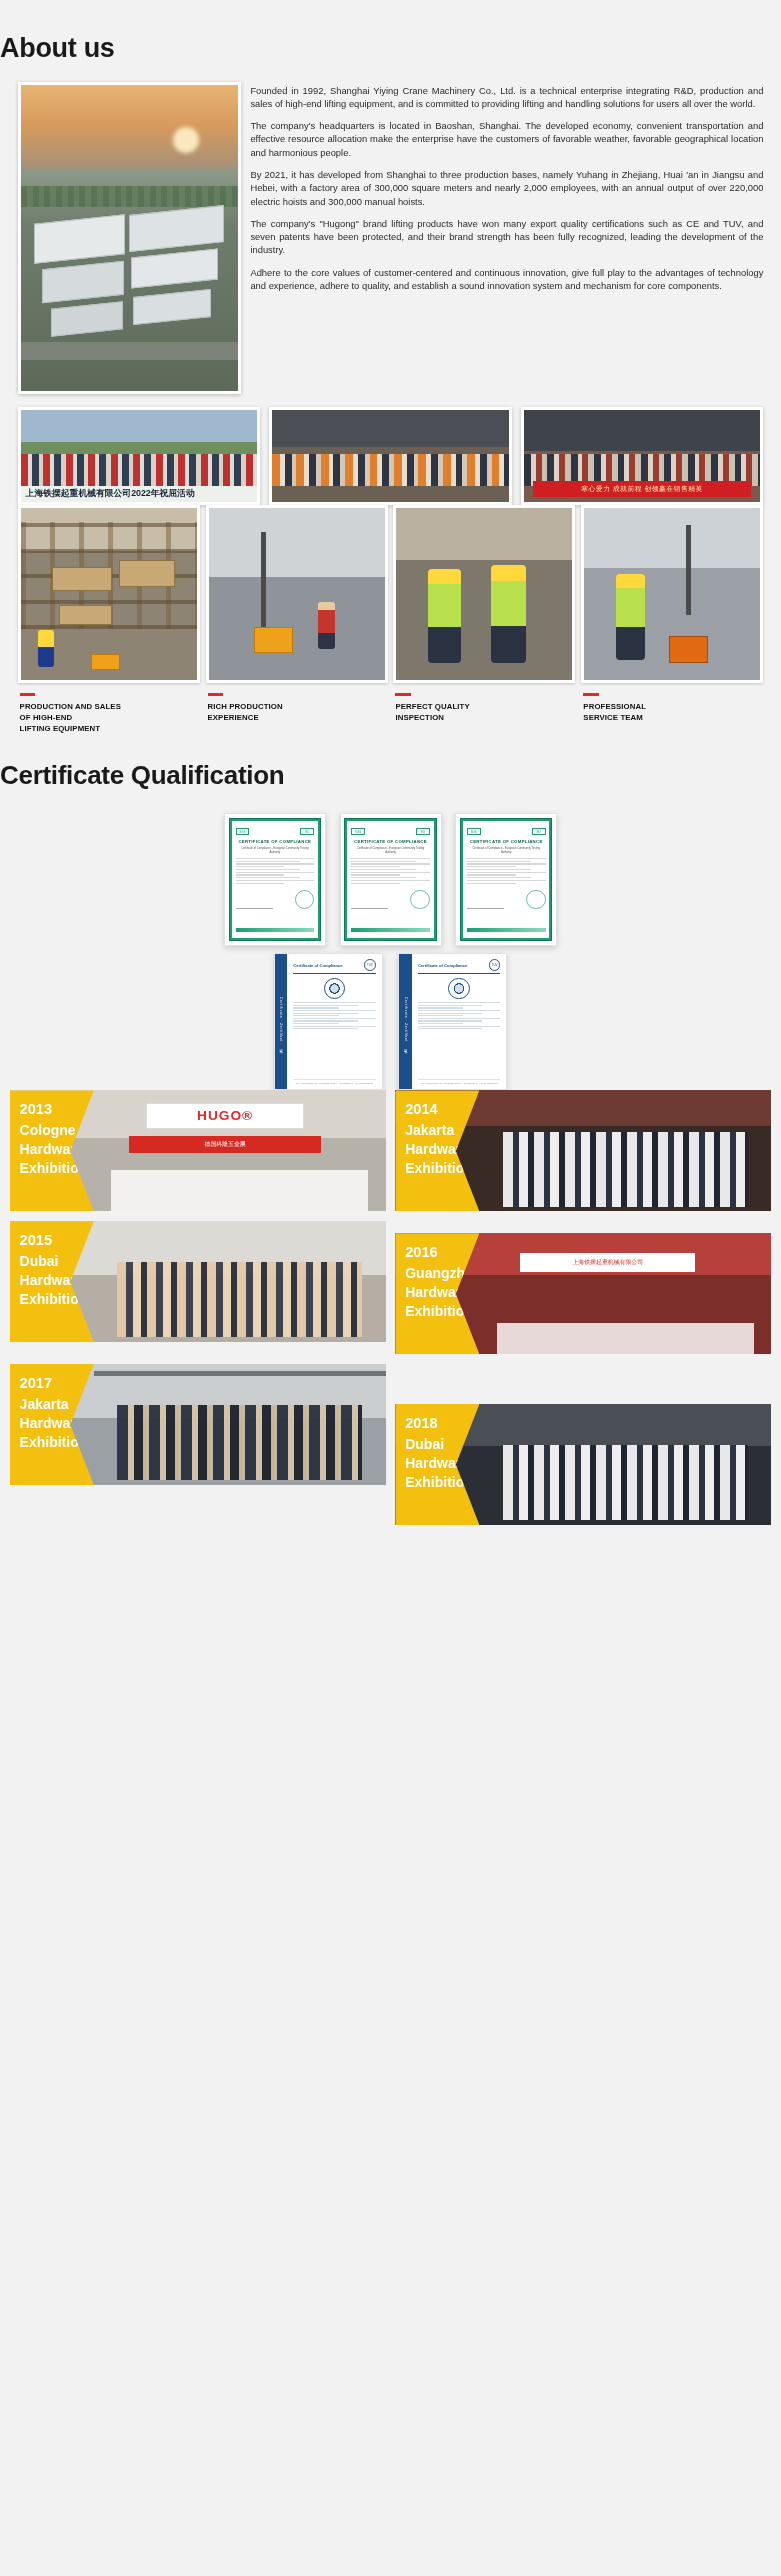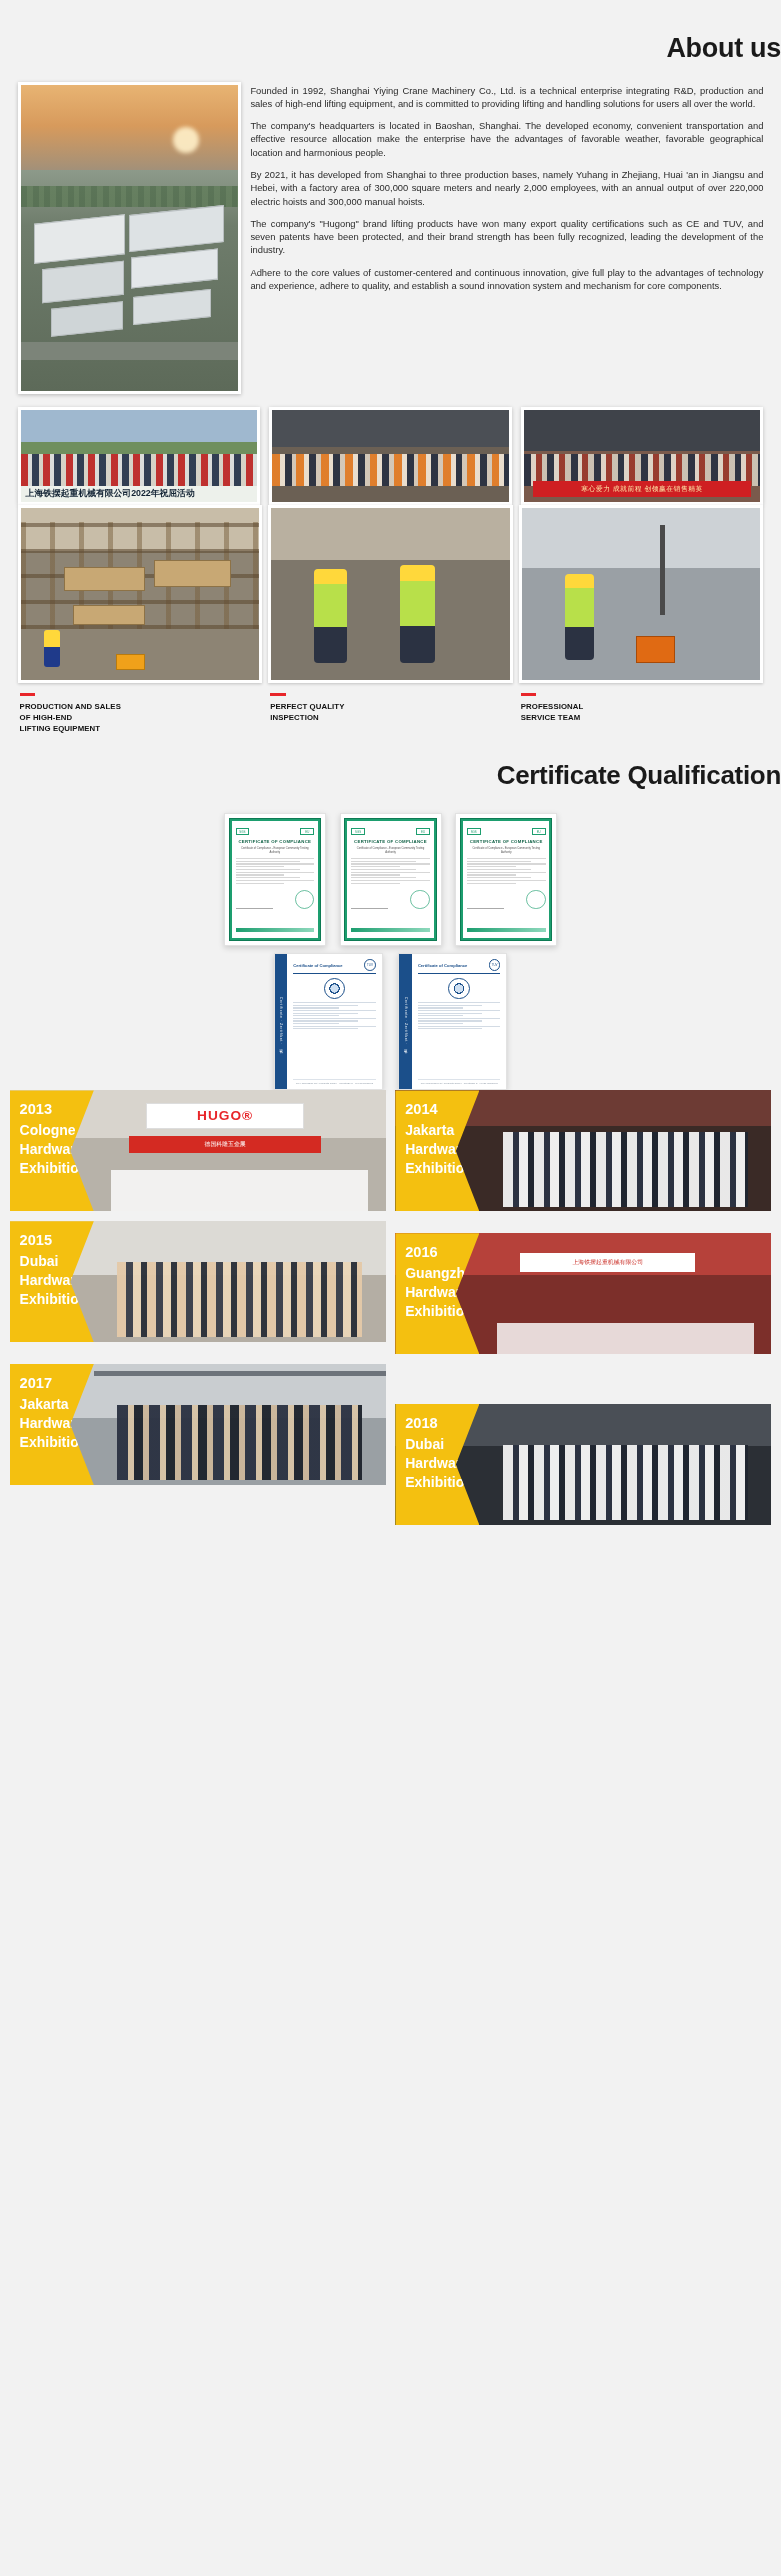--- a/index.html
+++ b/index.html
@@ -7,21 +7,21 @@
     width: 781px;
     background: #f2f2f2;
     font-family: "Liberation Sans", sans-serif;
     color: #222;
     -webkit-font-smoothing: antialiased;
   }
   .page { width: 781px; padding: 0 0 39px 0; }
 
   
   .section-title {
-    text-align: right;
+    text-align: left;
     font-size: 27px;
     font-weight: bold;
     color: #1a1a1a;
     letter-spacing: -0.3px;
   }
   .section-title .accent { color: #e8262a; }
   .title-about { padding: 33px 0 17.6px; }
   .title-why { padding: 25.4px 0 15.6px; font-size: 26px; }
   .title-cert { padding: 25.4px 0 17.6px; font-size: 26px; }
   .title-exh { padding: 39px 0 25.4px; font-size: 26px; }
@@ -395,21 +395,21 @@
       <div class="ap-roof ap-r1"></div>
       <div class="ap-roof ap-r2"></div>
       <div class="ap-roof ap-r3"></div>
       <div class="ap-roof ap-r4"></div>
       <div class="ap-roof ap-r5"></div>
       <div class="ap-roof ap-r6"></div>
       <div class="ap-road"></div>
     </div>
     <div class="about-text">
       <p>Founded in 1992, Shanghai Yiying Crane Machinery Co., Ltd. is a technical enterprise integrating R&amp;D, production and sales of high-end lifting equipment, and is committed to providing lifting and handling solutions for users all over the world.</p>
-      <p>The company's headquarters is located in Baoshan, Shanghai. The developed economy, convenient transportation and effective resource allocation make the enterprise have the advantages of favorable weather, favorable geographical location and harmonious people.</p>
+      <p>The company's headquarters is located in Baoshan, Shanghai. The developed economy, convenient transportation and effective resource allocation make the enterprise have the customers of favorable weather, favorable geographical location and harmonious people.</p>
       <p>By 2021, it has developed from Shanghai to three production bases, namely Yuhang in Zhejiang, Huai 'an in Jiangsu and Hebei, with a factory area of 300,000 square meters and nearly 2,000 employees, with an annual output of over 220,000 electric hoists and 300,000 manual hoists.</p>
       <p>The company's "Hugong" brand lifting products have won many export quality certifications such as CE and TUV, and seven patents have been protected, and their brand strength has been fully recognized, leading the development of the industry.</p>
       <p>Adhere to the core values of customer-centered and continuous innovation, give full play to the advantages of technology and experience, adhere to quality, and establish a sound innovation system and mechanism for core components.</p>
     </div>
   </div>
 
   <div class="activity-row">
     <div class="act-card act1">
       <div class="people-strip"></div>
       <div class="act-caption">上海铁摆起重机械有限公司2022年祝屈活动</div>
@@ -435,20 +435,32 @@
         <div class="forklift" style="left:40%;bottom:6%;width:29px;height:15.6px;"></div>
       </div>
       <div class="why-caption">
         <div class="why-bar"></div>
         <div class="why-caption-text">PRODUCTION AND SALES
 OF HIGH-END
 LIFTING EQUIPMENT</div>
       </div>
     </div>
 
+    <div class="why-card">
+      <div class="why-img wi2">
+        <div class="mast" style="left:30%;top:14%;height:58%;"></div>
+        <div class="forklift" style="left:26%;bottom:16%;width:39px;height:25.4px;"></div>
+        <div class="worker-red" style="left:62%;bottom:18%;"></div>
+      </div>
+      <div class="why-caption">
+        <div class="why-bar"></div>
+        <div class="why-caption-text">RICH PRODUCTION
+EXPERIENCE</div>
+      </div>
+    </div>
 
     <div class="why-card">
       <div class="why-img wi3">
         <div class="worker-green" style="left:18%;bottom:10%;height:94px;width:33px;"></div>
         <div class="worker-green" style="left:54%;bottom:10%;height:98px;width:35px;"></div>
       </div>
       <div class="why-caption">
         <div class="why-bar"></div>
         <div class="why-caption-text">PERFECT QUALITY
 INSPECTION</div>

